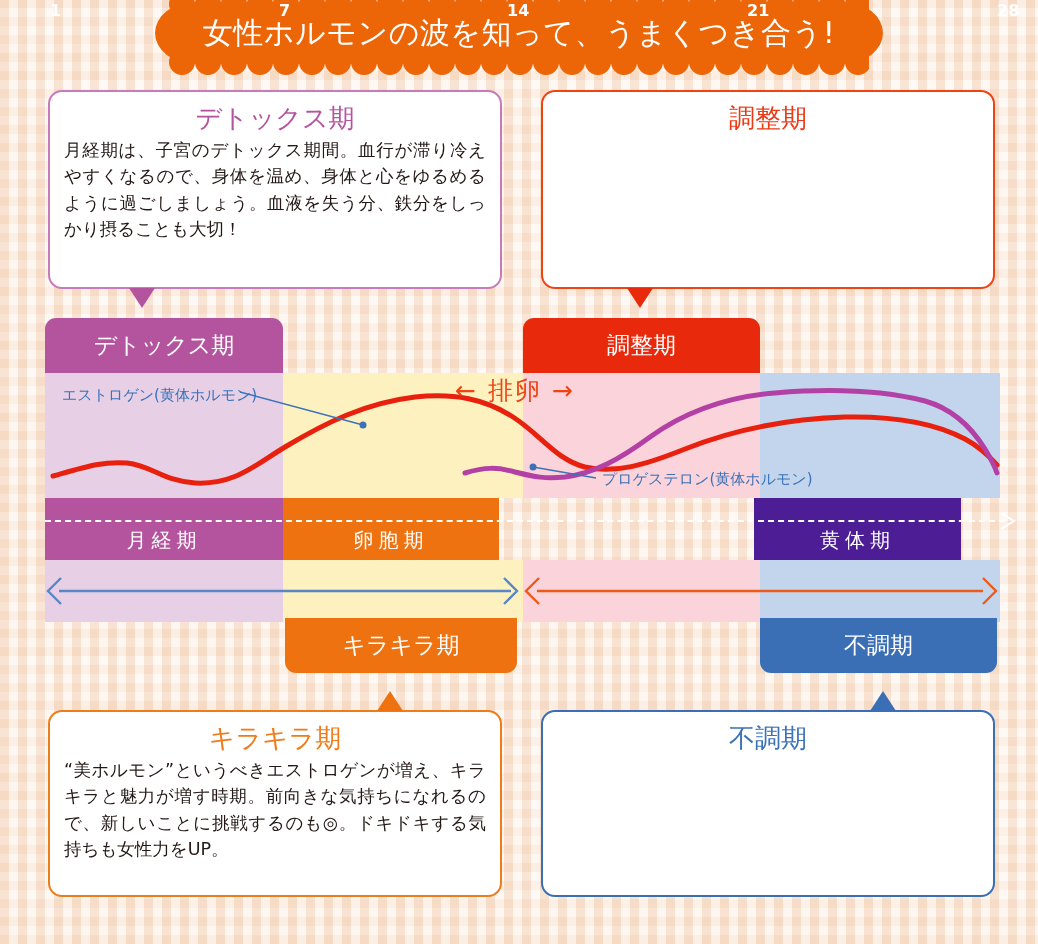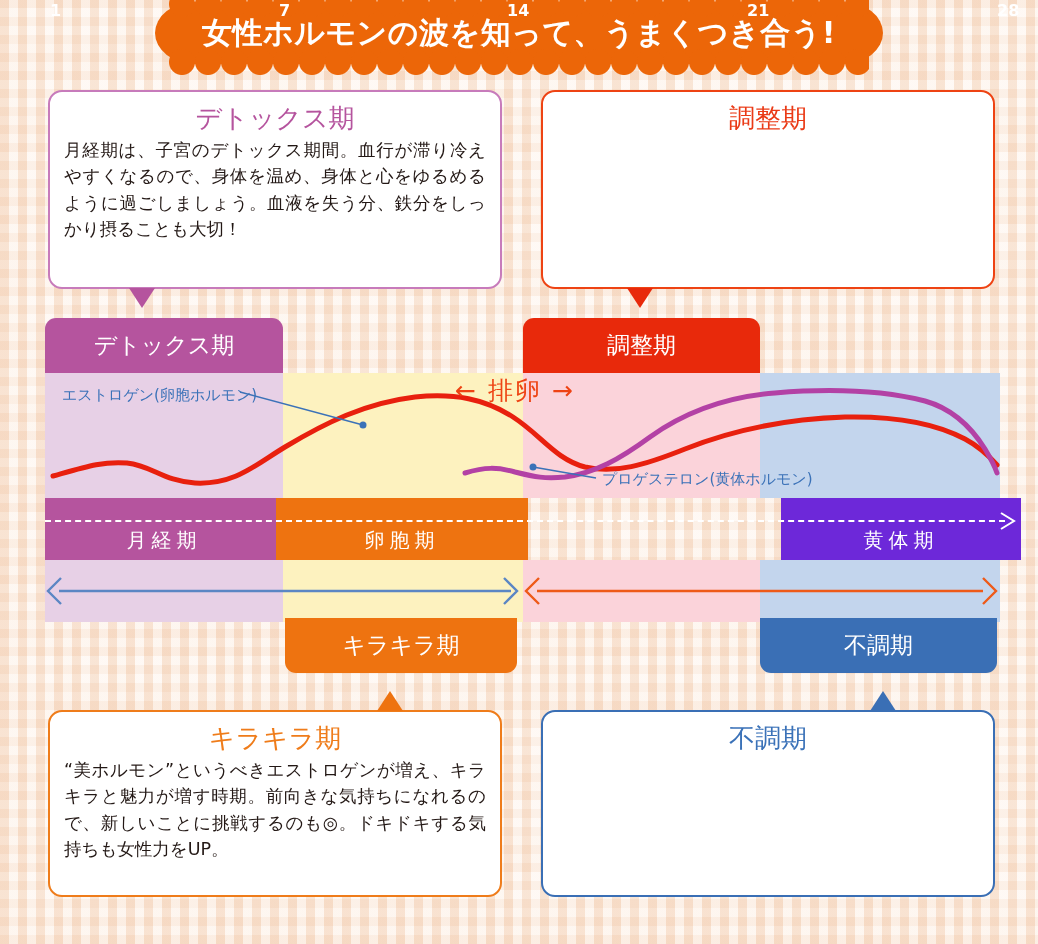--- a/index.html
+++ b/index.html
@@ -33,21 +33,21 @@
   #title-banner .scallop:before,
   #title-banner .scallop:after{
     content:"";position:absolute;left:14px;right:14px;height:26px;
     background-image:radial-gradient(circle at 13px 13px, #ec6608 12.5px, rgba(236,102,8,0) 13.5px);
     background-size:26px 26px;background-repeat:repeat-x;
   }
   #title-banner .scallop:before{top:-11px;}
   #title-banner .scallop:after{bottom:-11px;}
   #title-text{
     position:absolute;inset:0;display:flex;align-items:center;justify-content:center;
-    color:#ffffff;font-size:30px;font-weight:bold;letter-spacing:.5px;
+    color:#ffffff;font-size:30px;font-weight:normal;letter-spacing:.5px;
     white-space:nowrap;z-index:3;
   }
 
   
   .callout{
     position:absolute;background:#ffffff;border-radius:14px;
     box-sizing:border-box;padding:10px 14px 8px;
   }
   .callout .c-title{
     text-align:center;font-size:26px;line-height:1.25;margin:0 0 2px;
@@ -103,23 +103,23 @@
   #ovulation-label{
     position:absolute;left:455px;top:374px;color:#ee4313;font-size:25px;
     letter-spacing:2px;white-space:nowrap;z-index:4;
   }
 
   
   #scale-row{left:45px;top:498px;width:955px;height:62px;}
   .seg{position:absolute;top:0;height:62px;display:flex;align-items:flex-end;justify-content:center;}
   .seg .seg-label{color:#fff;font-size:20px;letter-spacing:5px;padding-bottom:6px;}
   #seg-menstrual{left:0;width:238px;background:#b5549e;}
-  #seg-follicular{left:231px;width:252px;background:#ee7310;}
+  #seg-follicular{left:238px;width:216px;background:#ee7310;}
   #seg-luteal1{left:478px;width:237px;background:#ea2510;}
-  #seg-luteal2{left:736px;width:240px;background:#6d28d9;}
+  #seg-luteal2{left:709px;width:207px;background:#4c1d95;}
   .day-num{
     position:absolute;top:1px;color:#ffffff;font-size:16px;font-weight:bold;z-index:5;
   }
   #day-1{left:50px;}
   #day-7{left:279px;}
   #day-14{left:507px;}
   #day-21{left:747px;}
   #day-28{left:955px;margin-left:42px;}
   #dashed-axis{
     position:absolute;left:45px;top:520px;width:960px;height:2px;z-index:6;
@@ -196,21 +196,21 @@
   </svg>
 </div>
 
 <svg id="leader-svg" viewBox="0 0 1038 140">
   <line x1="240" y1="32" x2="363" y2="65" stroke="#3b72b8" stroke-width="1.6"></line>
   <circle cx="363" cy="65" r="3.5" fill="#3b72b8"></circle>
   <line x1="596" y1="118" x2="533" y2="107" stroke="#3b72b8" stroke-width="1.6"></line>
   <circle cx="533" cy="107" r="3.5" fill="#3b72b8"></circle>
 </svg>
 
-<div class="hormone-label" id="label-estrogen">エストロゲン(卵胞ホルモン)</div>
+<div class="hormone-label" id="label-estrogen">エストロゲン(黄体ホルモン)</div>
 <div class="hormone-label" id="label-progesterone">プロゲステロン(黄体ホルモン)</div>
 <div id="ovulation-label">←  排卵  →</div>
 
 <div class="layer" id="scale-row">
   <div class="seg" id="seg-menstrual">
     <span class="seg-label">月経期</span>
   </div>
   <div class="seg" id="seg-follicular">
     <span class="seg-label">卵胞期</span>
   </div>

